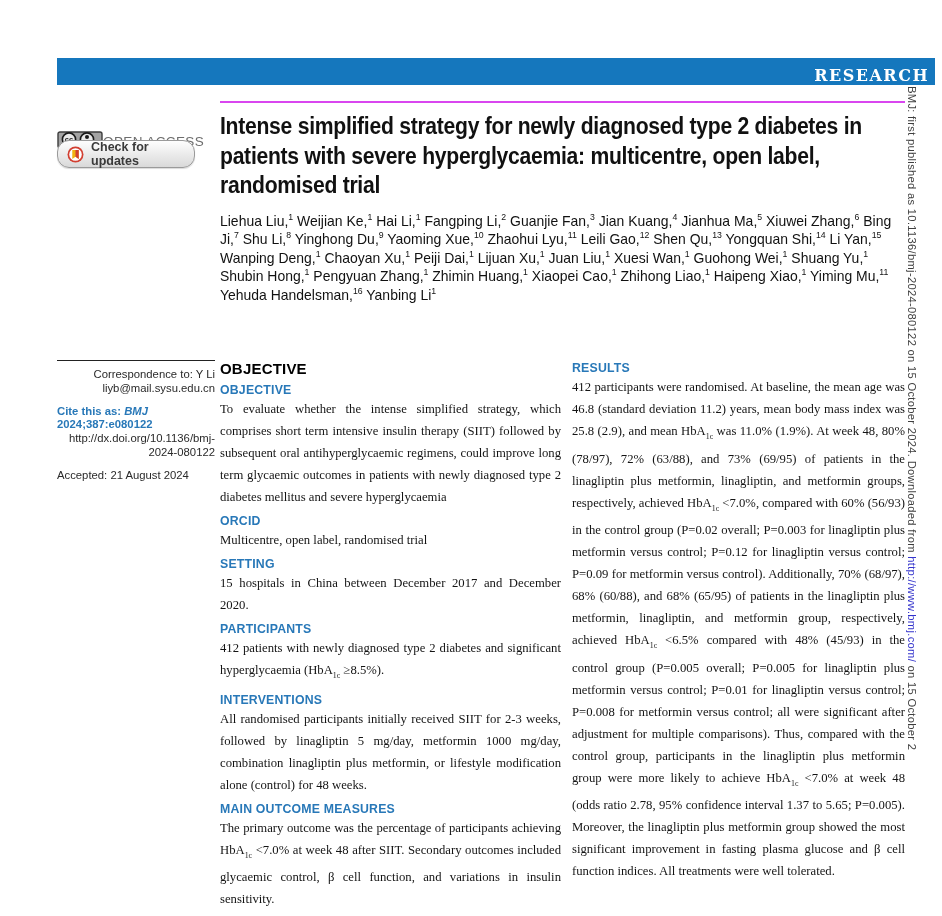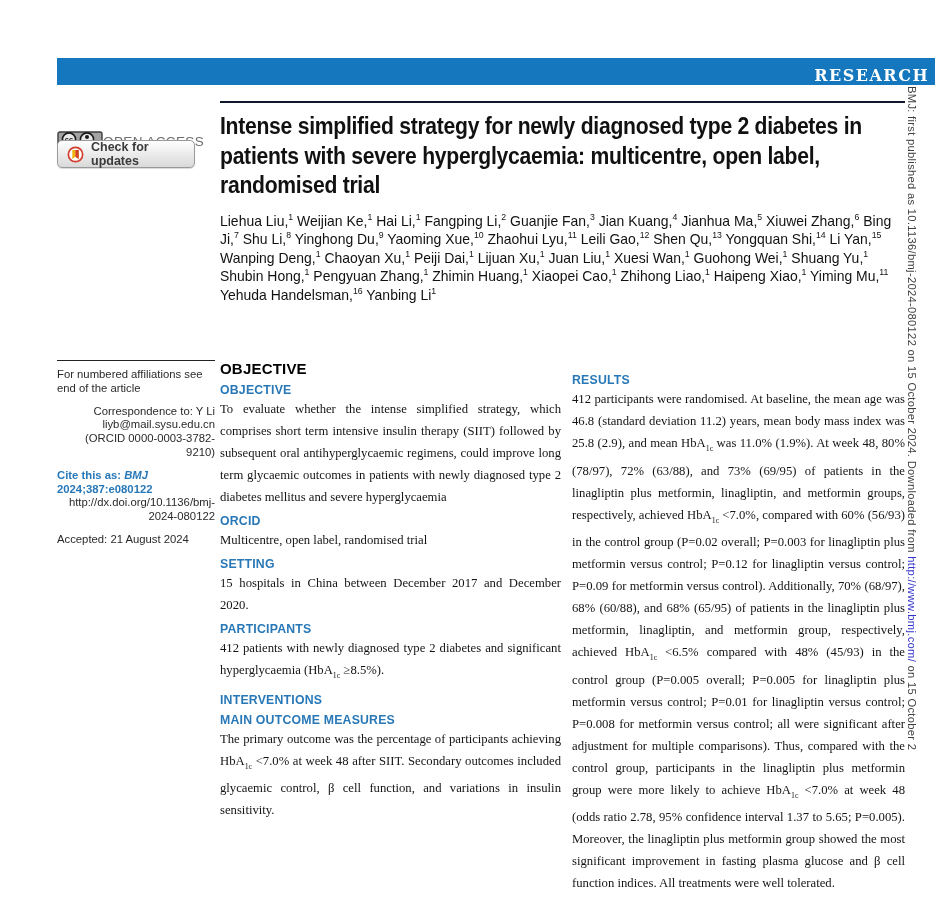--- a/index.html
+++ b/index.html
@@ -9,43 +9,43 @@
   }
   
   .banner{position:absolute;left:57px;top:44px;width:878px;height:27px;background:#1577bd;
     display:flex;align-items:flex-end;justify-content:flex-end;margin-top:14px;}
   .banner-label{color:#fff;font-family:"DejaVu Serif",serif;font-weight:bold;font-size:16px;
     letter-spacing:1.5px;padding-right:6px;}
   
   .oa-row{position:absolute;left:57px;top:110px;display:flex;align-items:center;margin-top:21px;}
   .oa-label{font-size:13.5px;color:#6d6d6d;letter-spacing:0.4px;}
   .check-btn{position:absolute;left:57px;top:140px;width:138px;height:28px;border:1px solid #9a9a9a;
-    border-radius:5px;background:linear-gradient(#fefefe,#d9d9d9);display:flex;align-items:center;
+    border-radius:12px;background:linear-gradient(#fefefe,#d9d9d9);display:flex;align-items:center;
     gap:7px;padding:0 9px;box-sizing:border-box;cursor:pointer;box-shadow:0 1px 1px rgba(0,0,0,.15);}
   .check-label{font-size:12.5px;font-weight:bold;color:#3a3a3a;}
   
-  .headmast{position:absolute;left:220px;top:101px;width:685px;border-top:2px solid #0f172a;padding-top:9px;}
+  .headmast{position:absolute;left:220px;top:101px;width:685px;border-top:2px solid #d946ef;padding-top:9px;}
   .title{margin:0;font-size:23px;line-height:29.5px;font-weight:700;color:#111;
     letter-spacing:-0.3px;width:745px;transform:scaleX(0.919);transform-origin:left top;}
   .authors{margin:11px 0 0;font-size:14.4px;line-height:18.6px;color:#111;
     width:706px;transform:scaleX(0.97);transform-origin:left top;}
   .authors sup{font-size:9px;line-height:0;}
   
   .sidebar{position:absolute;left:57px;top:360px;width:158px;border-top:1.5px solid #222;
     padding-top:7px;font-size:11.3px;line-height:13.8px;color:#2a2a2a;}
   .sidebar p{margin:0 0 9px;}
   .blk{display:block;text-align:right;}
   .cite-label,.cite-ref{color:#2878b8;font-weight:bold;}
   .cite-journal{color:#2878b8;font-weight:bold;font-style:italic;}
   
   .abs-col{position:absolute;left:220px;top:361px;width:341px;}
   .res-col{position:absolute;left:572px;top:361px;width:333px;}
   .abs-title{font-size:15px;line-height:16px;font-weight:bold;color:#000;margin:0 0 2px;letter-spacing:0.2px;}
   .sec-head{font-size:12.3px;line-height:14px;font-weight:bold;color:#2878b8;margin:6px 0 1px;letter-spacing:0.2px;}
-  .res-col .sec-head:first-child{margin-top:12px;}
+  .res-col .sec-head:first-child{margin-top:0;}
   .sec-body{font-family:"Liberation Serif",serif;font-size:12.7px;line-height:22px;
     text-align:justify;color:#141414;margin:0;}
   .sec-body sub{font-size:0.62em;}
   
   .vertical-note{position:absolute;left:906px;top:86px;height:830px;writing-mode:vertical-rl;
     font-size:11.2px;letter-spacing:0.3px;color:#3f3f3f;white-space:nowrap;overflow:hidden;}
   .vertical-link{color:#3333cc;}
   .icon{display:inline-block;line-height:0;}
 </style>
 </head>
@@ -82,25 +82,23 @@
   </span>
   <span class="check-label">Check for updates</span>
 </div>
 
 <div class="headmast">
   <h1 class="title">Intense simplified strategy for newly diagnosed type 2 diabetes in patients with severe hyperglycaemia: multicentre, open label, randomised trial</h1>
   <p class="authors"><span>Liehua Liu,<sup>1</sup></span> <span>Weijian Ke,<sup>1</sup></span> <span>Hai Li,<sup>1</sup></span> <span>Fangping Li,<sup>2</sup></span> <span>Guanjie Fan,<sup>3</sup></span> <span>Jian Kuang,<sup>4</sup></span> <span>Jianhua Ma,<sup>5</sup></span> <span>Xiuwei Zhang,<sup>6</sup></span> <span>Bing Ji,<sup>7</sup></span> <span>Shu Li,<sup>8</sup></span> <span>Yinghong Du,<sup>9</sup></span> <span>Yaoming Xue,<sup>10</sup></span> <span>Zhaohui Lyu,<sup>11</sup></span> <span>Leili Gao,<sup>12</sup></span> <span>Shen Qu,<sup>13</sup></span> <span>Yongquan Shi,<sup>14</sup></span> <span>Li Yan,<sup>15</sup></span> <span>Wanping Deng,<sup>1</sup></span> <span>Chaoyan Xu,<sup>1</sup></span> <span>Peiji Dai,<sup>1</sup></span> <span>Lijuan Xu,<sup>1</sup></span> <span>Juan Liu,<sup>1</sup></span> <span>Xuesi Wan,<sup>1</sup></span> <span>Guohong Wei,<sup>1</sup></span> <span>Shuang Yu,<sup>1</sup></span> <span>Shubin Hong,<sup>1</sup></span> <span>Pengyuan Zhang,<sup>1</sup></span> <span>Zhimin Huang,<sup>1</sup></span> <span>Xiaopei Cao,<sup>1</sup></span> <span>Zhihong Liao,<sup>1</sup></span> <span>Haipeng Xiao,<sup>1</sup></span> <span>Yiming Mu,<sup>11</sup></span> <span>Yehuda Handelsman,<sup>16</sup></span> <span>Yanbing Li<sup>1</sup></span></p>
 </div>
 
 <div class="sidebar">
-  <p>For numbered affiliations see end of the article</p>
   <p>
     <span class="blk">Correspondence to: Y Li</span>
     <span class="blk">liyb@mail.sysu.edu.cn</span>
-    <span class="blk">(ORCID 0000-0003-3782-9210)</span>
   </p>
   <p>
     <span class="cite-label">Cite this as:</span>
     <span class="cite-journal">BMJ</span>
     <span class="cite-ref">2024;387:e080122</span>
     <span class="blk">http://dx.doi.org/10.1136/bmj-2024-080122</span>
   </p>
   <p>Accepted: 21 August 2024</p>
 </div>
 
@@ -109,20 +107,21 @@
   <div>
       <h3 class="sec-head">OBJECTIVE</h3>
       <p class="sec-body">To evaluate whether the intense simplified strategy, which comprises short term intensive insulin therapy (SIIT) followed by subsequent oral antihyperglycaemic regimens, could improve long term glycaemic outcomes in patients with newly diagnosed type 2 diabetes mellitus and severe hyperglycaemia</p>
       <h3 class="sec-head">ORCID</h3>
       <p class="sec-body">Multicentre, open label, randomised trial</p>
       <h3 class="sec-head">SETTING</h3>
       <p class="sec-body">15 hospitals in China between December 2017 and December 2020.</p>
       <h3 class="sec-head">PARTICIPANTS</h3>
       <p class="sec-body">412 patients with newly diagnosed type 2 diabetes and significant hyperglycaemia (HbA<sub>1c</sub> ≥8.5%).</p>
       <h3 class="sec-head">INTERVENTIONS</h3>
+      <p class="sec-body">All randomised participants initially received SIIT for 2-3 weeks, followed by linagliptin 5 mg/day, metformin 1000 mg/day, combination linagliptin plus metformin, or lifestyle modification alone (control) for 48 weeks.</p>
       <h3 class="sec-head">MAIN OUTCOME MEASURES</h3>
       <p class="sec-body">The primary outcome was the percentage of participants achieving HbA<sub>1c</sub> &lt;7.0% at week 48 after SIIT. Secondary outcomes included glycaemic control, β cell function, and variations in insulin sensitivity.</p>
     </div>
 </div>
 
 <div class="res-col">
   <div>
       <h3 class="sec-head">RESULTS</h3>
       <p class="sec-body">412 participants were randomised. At baseline, the mean age was 46.8 (standard deviation 11.2) years, mean body mass index was 25.8 (2.9), and mean HbA<sub>1c</sub> was 11.0% (1.9%). At week 48, 80% (78/97), 72% (63/88), and 73% (69/95) of patients in the linagliptin plus metformin, linagliptin, and metformin groups, respectively, achieved HbA<sub>1c</sub> &lt;7.0%, compared with 60% (56/93) in the control group (P=0.02 overall; P=0.003 for linagliptin plus metformin versus control; P=0.12 for linagliptin versus control; P=0.09 for metformin versus control). Additionally, 70% (68/97), 68% (60/88), and 68% (65/95) of patients in the linagliptin plus metformin, linagliptin, and metformin group, respectively, achieved HbA<sub>1c</sub> &lt;6.5% compared with 48% (45/93) in the control group (P=0.005 overall; P=0.005 for linagliptin plus metformin versus control; P=0.01 for linagliptin versus control; P=0.008 for metformin versus control; all were significant after adjustment for multiple comparisons). Thus, compared with the control group, participants in the linagliptin plus metformin group were more likely to achieve HbA<sub>1c</sub> &lt;7.0% at week 48 (odds ratio 2.78, 95% confidence interval 1.37 to 5.65; P=0.005). Moreover, the linagliptin plus metformin group showed the most significant improvement in fasting plasma glucose and β cell function indices. All treatments were well tolerated.</p>
     </div>

